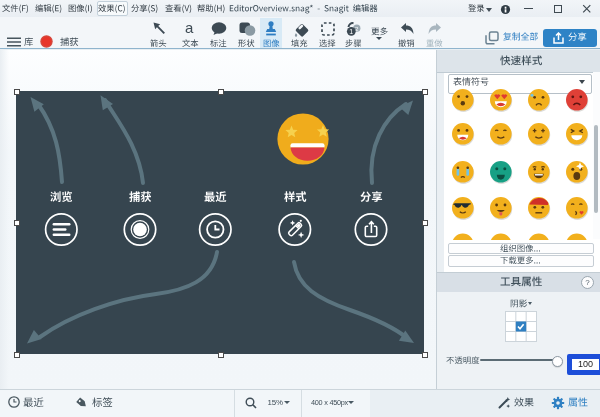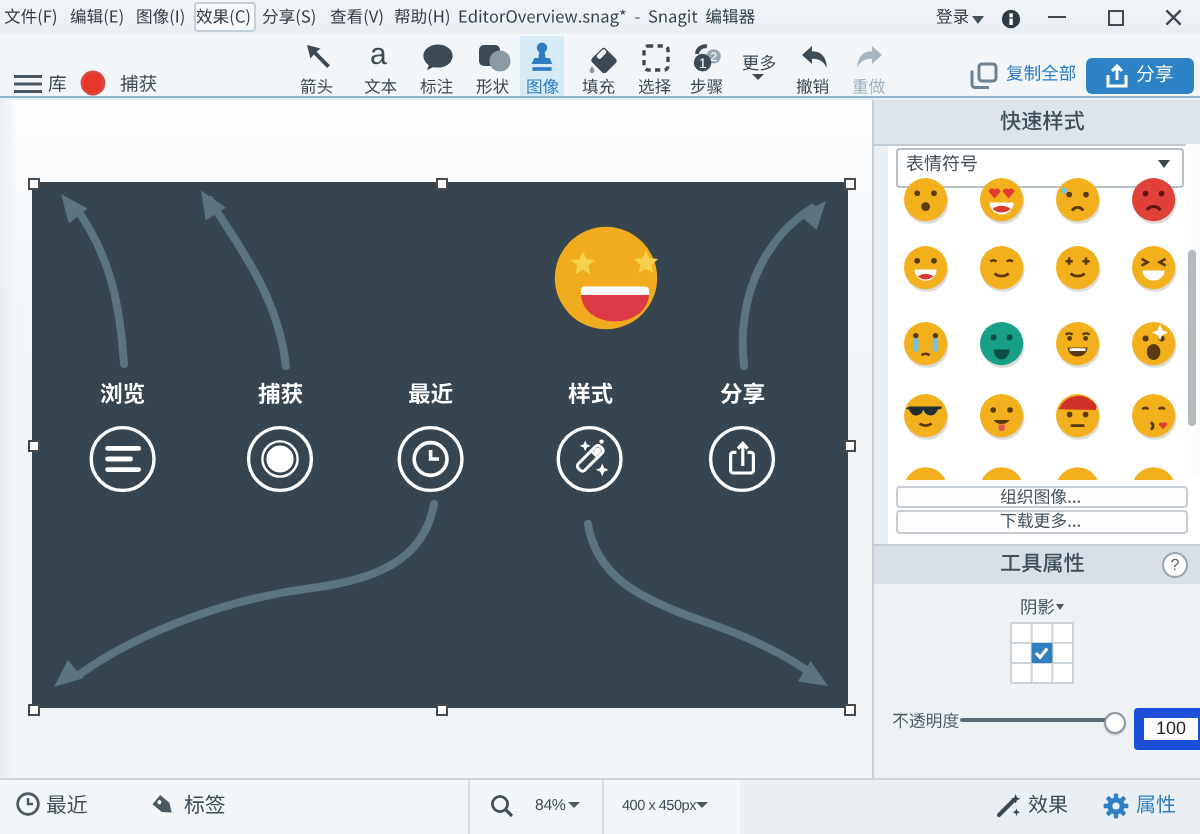--- a/index.html
+++ b/index.html
@@ -448,21 +448,21 @@
     </svg>
 <svg style="position:absolute;left:91.5px;top:396.6px;overflow:visible" width="21" height="11">
       <path transform="translate(0,9.15)" d="M4.8 -7.9V-7.2H9.4V-7.9ZM8.1 -3.4C8.6 -2.3 9.1 -1.0 9.2 -0.2L10.0 -0.4C9.8 -1.2 9.3 -2.6 8.8 -3.6ZM5.1 -3.6C4.8 -2.5 4.4 -1.3 3.8 -0.6C4.0 -0.5 4.3 -0.3 4.4 -0.2C5.0 -1.0 5.5 -2.2 5.8 -3.4ZM4.4 -5.5V-4.7H6.6V-0.2C6.6 -0.1 6.6 -0.0 6.4 0.0C6.3 0.0 5.8 0.0 5.3 -0.0C5.4 0.2 5.5 0.6 5.5 0.8C6.2 0.8 6.7 0.8 7.0 0.6C7.3 0.5 7.4 0.3 7.4 -0.2V-4.7H9.9V-5.5ZM2.1 -8.7V-6.5H0.5V-5.8H1.9C1.6 -4.5 0.9 -3.0 0.2 -2.2C0.4 -2.0 0.6 -1.7 0.7 -1.5C1.2 -2.2 1.7 -3.3 2.1 -4.4V0.8H2.9V-4.6C3.2 -4.1 3.7 -3.5 3.8 -3.1L4.3 -3.7C4.1 -4.0 3.2 -5.2 2.9 -5.5V-5.8H4.2V-6.5H2.9V-8.7Z M14.8 -2.9C15.2 -2.2 15.6 -1.3 15.7 -0.8L16.4 -1.1C16.2 -1.6 15.8 -2.5 15.4 -3.1ZM12.2 -2.6C12.7 -2.0 13.2 -1.1 13.4 -0.6L14.0 -0.9C13.8 -1.4 13.3 -2.3 12.9 -2.9ZM17.7 -4.2H13.5V-3.5H17.7ZM16.4 -8.8C16.1 -8.0 15.6 -7.3 15.1 -6.8C15.2 -6.7 15.4 -6.6 15.5 -6.5C14.4 -5.3 12.5 -4.4 10.8 -3.8C10.9 -3.7 11.1 -3.4 11.2 -3.2C12.0 -3.5 12.7 -3.8 13.5 -4.2C14.2 -4.6 15.0 -5.1 15.6 -5.7C16.7 -4.7 18.4 -3.8 19.9 -3.3C20.0 -3.5 20.3 -3.8 20.4 -4.0C18.9 -4.3 17.0 -5.2 16.0 -6.1L16.3 -6.3L15.9 -6.5C16.0 -6.7 16.2 -6.9 16.4 -7.2H17.3C17.7 -6.7 18.0 -6.2 18.1 -5.8L18.9 -6.0C18.7 -6.3 18.4 -6.8 18.1 -7.2H20.2V-7.8H16.8C16.9 -8.1 17.0 -8.3 17.1 -8.6ZM12.3 -8.8C12.0 -7.8 11.4 -6.7 10.8 -6.1C11.0 -6.0 11.3 -5.8 11.4 -5.6C11.8 -6.1 12.1 -6.6 12.4 -7.2H12.9C13.2 -6.7 13.4 -6.2 13.5 -5.8L14.2 -6.0C14.1 -6.3 13.9 -6.8 13.7 -7.2H15.4V-7.8H12.8C12.9 -8.1 13.0 -8.3 13.1 -8.6ZM18.3 -3.1C17.9 -2.1 17.2 -0.9 16.6 -0.1H11.1V0.6H20.1V-0.1H17.5C18.0 -0.9 18.6 -2.0 19.0 -2.9Z" fill="#3f4d57"></path>
     </svg>
 <div style="position:absolute;left:233.8px;top:389.5px;width:1px;height:27.5px;background:#d5dde2"></div>
 <div style="position:absolute;left:301.3px;top:389.5px;width:1px;height:27.5px;background:#d5dde2"></div>
 <svg style="position:absolute;left:245px;top:396.5px" width="12" height="12">
       <circle cx="5" cy="5" r="3.8" fill="none" stroke="#3f4d57" stroke-width="1.4"></circle>
       <path d="M7.8 7.8 L11 11" stroke="#3f4d57" stroke-width="1.6"></path>
     </svg>
-<div style="position:absolute;left:267.5px;top:397.8px;width:40px;height:10px;font:7.9px 'Liberation Sans',sans-serif;letter-spacing:-0.2px;color:#3f4d57">84%</div>
+<div style="position:absolute;left:267.5px;top:397.8px;width:40px;height:10px;font:7.9px 'Liberation Sans',sans-serif;letter-spacing:-0.2px;color:#3f4d57">15%</div>
 <div style="position:absolute;left:283.5px;top:400.8px;width:0;height:0;border-left:3px solid transparent;border-right:3px solid transparent;border-top:3.6px solid #4a5a64"></div>
 <div style="position:absolute;left:311px;top:398.2px;width:60px;height:10px;font:7.3px 'Liberation Sans',sans-serif;letter-spacing:-0.25px;color:#3f4d57">400 x 450px</div>
 <div style="position:absolute;left:348px;top:400.8px;width:0;height:0;border-left:3px solid transparent;border-right:3px solid transparent;border-top:3.6px solid #4a5a64"></div>
 <svg style="position:absolute;left:498px;top:396px" width="13" height="13">
       <path d="M1.5 11.5 L8.5 4.5" stroke="#3a4a55" stroke-width="2" stroke-linecap="round"></path>
       <path d="M9.8 1 l0.7 1.7 1.7 0.7 -1.7 0.7 -0.7 1.7 -0.7 -1.7 -1.7 -0.7 1.7 -0.7 z" fill="#3a4a55"></path>
       <path d="M10.2 8.2 l0.55 1.35 1.35 0.55 -1.35 0.55 -0.55 1.35 -0.55 -1.35 -1.35 -0.55 1.35 -0.55 z" fill="#3a4a55"></path>
     </svg>
 <svg style="position:absolute;left:514.4px;top:396.8px;overflow:visible" width="20" height="11">
       <path transform="translate(0,8.80)" d="M1.7 -6.0C1.4 -5.2 0.9 -4.4 0.4 -3.8C0.5 -3.7 0.8 -3.5 0.9 -3.4C1.4 -4.0 2.0 -4.9 2.3 -5.8ZM3.3 -5.7C3.8 -5.2 4.3 -4.5 4.5 -4.0L5.0 -4.3C4.9 -4.8 4.4 -5.5 3.9 -6.0ZM2.0 -8.2C2.3 -7.8 2.6 -7.3 2.7 -6.9H0.6V-6.3H5.1V-6.9H2.9L3.4 -7.2C3.3 -7.5 3.0 -8.0 2.6 -8.4ZM1.4 -3.6C1.8 -3.2 2.2 -2.8 2.6 -2.3C2.0 -1.3 1.3 -0.6 0.4 0.0C0.5 0.1 0.8 0.4 0.9 0.6C1.8 -0.0 2.5 -0.8 3.1 -1.7C3.5 -1.2 3.9 -0.7 4.1 -0.2L4.7 -0.7C4.4 -1.2 4.0 -1.8 3.4 -2.4C3.7 -3.0 4.0 -3.6 4.2 -4.2L3.4 -4.4C3.3 -3.9 3.1 -3.4 2.9 -3.0C2.6 -3.3 2.3 -3.7 1.9 -4.0ZM6.6 -5.9H8.2C8.0 -4.5 7.7 -3.4 7.3 -2.5C6.9 -3.3 6.5 -4.2 6.3 -5.2ZM6.5 -8.4C6.2 -6.6 5.7 -4.9 4.8 -3.8C5.0 -3.7 5.2 -3.4 5.4 -3.3C5.5 -3.5 5.7 -3.9 5.9 -4.2C6.2 -3.3 6.5 -2.5 6.8 -1.8C6.2 -0.9 5.5 -0.2 4.4 0.3C4.6 0.4 4.8 0.7 4.9 0.8C5.9 0.3 6.6 -0.3 7.2 -1.1C7.8 -0.3 8.4 0.4 9.1 0.8C9.3 0.6 9.5 0.3 9.7 0.2C8.9 -0.2 8.2 -0.9 7.7 -1.7C8.3 -2.8 8.7 -4.2 9.0 -5.9H9.5V-6.6H6.8C6.9 -7.1 7.0 -7.7 7.2 -8.3Z M11.6 -7.9V-3.9H14.6V-3.1H10.6V-2.4H14.0C13.1 -1.4 11.7 -0.6 10.4 -0.1C10.5 0.0 10.8 0.3 10.9 0.5C12.2 -0.0 13.6 -1.0 14.6 -2.1V0.8H15.4V-2.1C16.4 -1.1 17.9 -0.1 19.1 0.4C19.2 0.2 19.5 -0.1 19.6 -0.2C18.4 -0.6 16.9 -1.5 16.0 -2.4H19.4V-3.1H15.4V-3.9H18.5V-7.9ZM12.4 -5.6H14.6V-4.6H12.4ZM15.4 -5.6H17.7V-4.6H15.4ZM12.4 -7.3H14.6V-6.2H12.4ZM15.4 -7.3H17.7V-6.2H15.4Z" fill="#3a4a55"></path>

